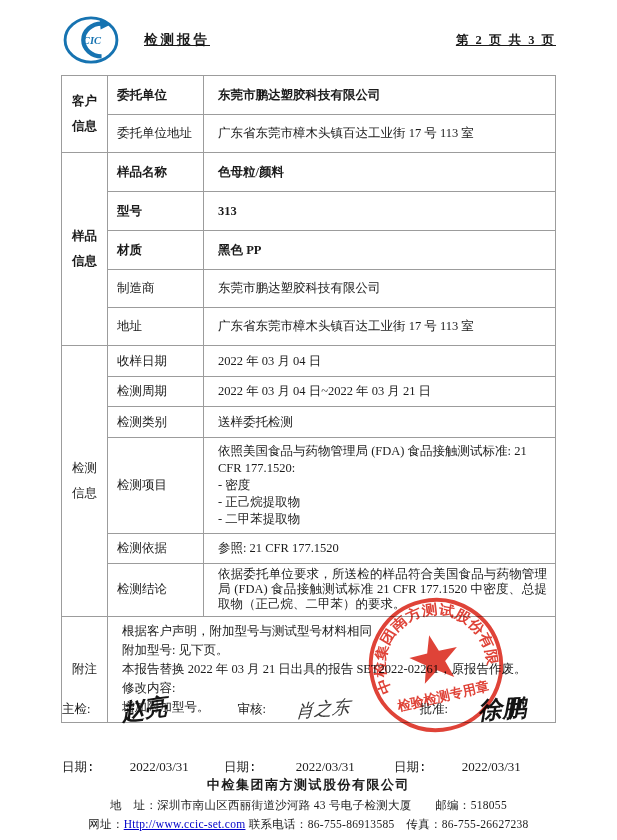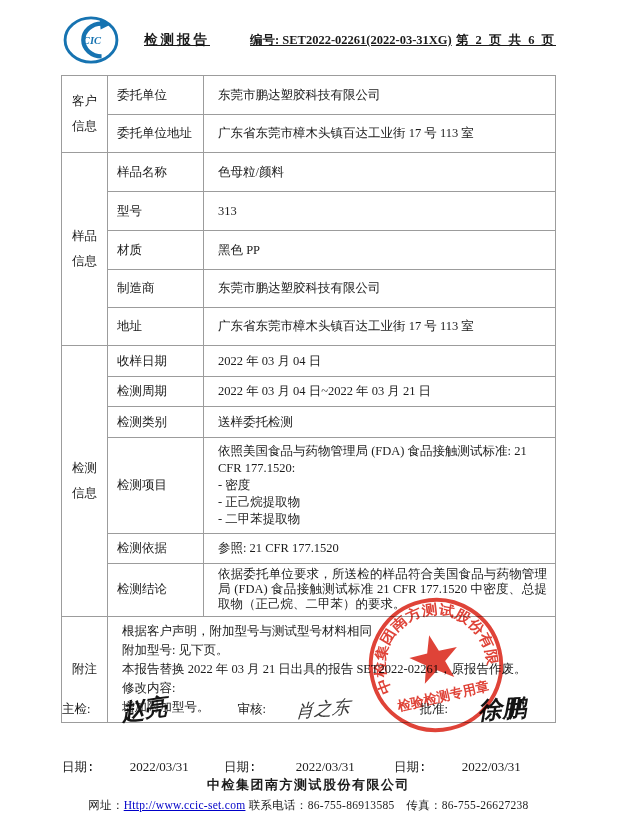--- a/index.html
+++ b/index.html
@@ -11,21 +11,21 @@
   .hdr-title{margin-left:24px;font-size:13.5px;font-weight:bold;letter-spacing:3px;white-space:nowrap;text-align:right;}
   .hdr-no{margin-left:40px;font-size:12.5px;font-weight:bold;white-space:nowrap;}
   .hdr-page{margin-left:auto;font-size:12.5px;font-weight:bold;letter-spacing:2px;white-space:nowrap;}
   
   table.info{position:absolute;top:75px;left:61px;width:494px;border-collapse:collapse;
              table-layout:fixed;font-size:12.5px;border:1px solid #8a8a8a;}
   table.info td{border:1px solid #9c9c9c;vertical-align:middle;overflow:hidden;}
   td.grp{text-align:center;line-height:2.0;padding:0;}
   td.lbl{padding:2px 4px 2px 9px;}
   td.val{padding:2px 8px 2px 14px;}
-  tr.h34 td{height:34px;} tr.h33 td{height:33px;} tr.h26 td{height:26px;} tr.h25 td{height:25px;}
+  tr.h34 td{height:34px;font-weight:bold;} tr.h33 td{height:33px;} tr.h26 td{height:26px;} tr.h25 td{height:25px;}
   td.items{line-height:17px;padding-top:5px;padding-bottom:5px;vertical-align:middle;}
   td.concl{line-height:15.2px;padding-top:3px;padding-bottom:3px;text-align:justify;}
   td.notes{line-height:19px;padding-top:5px;padding-bottom:5px;vertical-align:top;}
   
   .stamp{position:absolute;left:362px;top:591px;width:148px;height:148px;z-index:6;
          transform:rotate(-13deg);mix-blend-mode:multiply;opacity:.92;}
   
   .sig-block{position:absolute;left:62px;top:688px;width:494px;}
   .sig-row{display:flex;align-items:center;height:42px;gap:39px;}
   .sig-col{display:flex;align-items:center;}
@@ -50,22 +50,21 @@
 <div class="page">
 
   <div class="header">
     <svg class="logo" viewBox="0 0 60 50" aria-hidden="true">
       <ellipse cx="30" cy="25" rx="27" ry="23" fill="none" stroke="#1673b1" stroke-width="3"></ellipse>
       <path d="M 41,8 A 19,17 0 1 0 41,42" fill="none" stroke="#1673b1" stroke-width="4.5"></path>
       <polygon points="39,3 50,9 40,14" fill="#1673b1"></polygon>
       <text x="31" y="29" text-anchor="middle" font-size="11" font-weight="bold" font-style="italic" font-family="Liberation Serif, serif" fill="#1673b1">CIC</text>
     </svg>
     <div class="hdr-title">检测报告</div>
-    <div class="hdr-no">编号: SET2022-02261(2022-03-31XG)</div>
-    <div class="hdr-page">第 2 页 共 6 页</div>
+    <div class="hdr-page">第 2 页 共 3 页</div>
   </div>
 
   <table class="info">
     <colgroup>
         <col style="width:46px">
         <col style="width:96px">
         <col style="width:352px">
       </colgroup>
 
     <tbody>
@@ -194,19 +193,20 @@
       </div>
       <div class="sig-col c3">
         <span class="date-lbl">日期:</span>
         <span class="date-val">2022/03/31</span>
       </div>
     </div>
   </div>
 
   <div class="footer">
     <div class="f-company">中检集团南方测试股份有限公司</div>
+    <div class="f-line">地　址：深圳市南山区西丽街道沙河路 43 号电子检测大厦　　邮编：518055</div>
     <div class="f-line">
       <span>网址：</span><span class="f-link">Http://www.ccic-set.com</span>
       <span>联系电话：86-755-86913585　传真：86-755-26627238</span>
     </div>
   </div>
 
 </div>
 
 </body></html>

